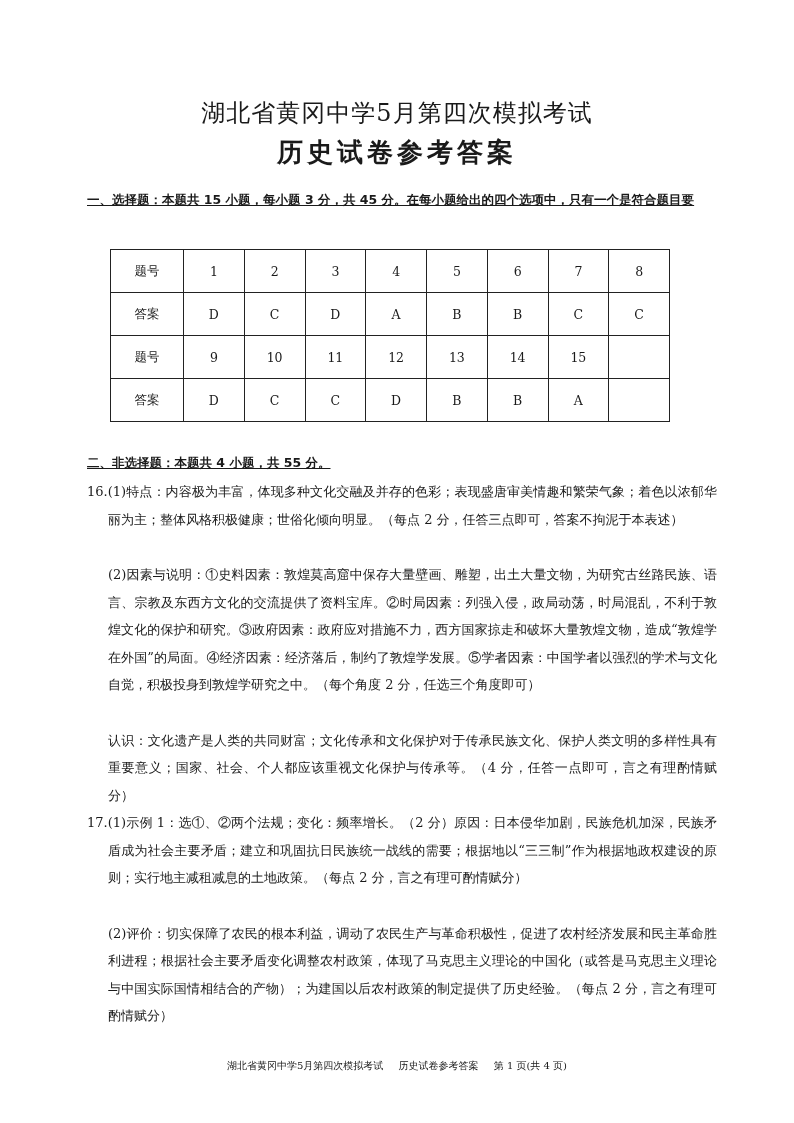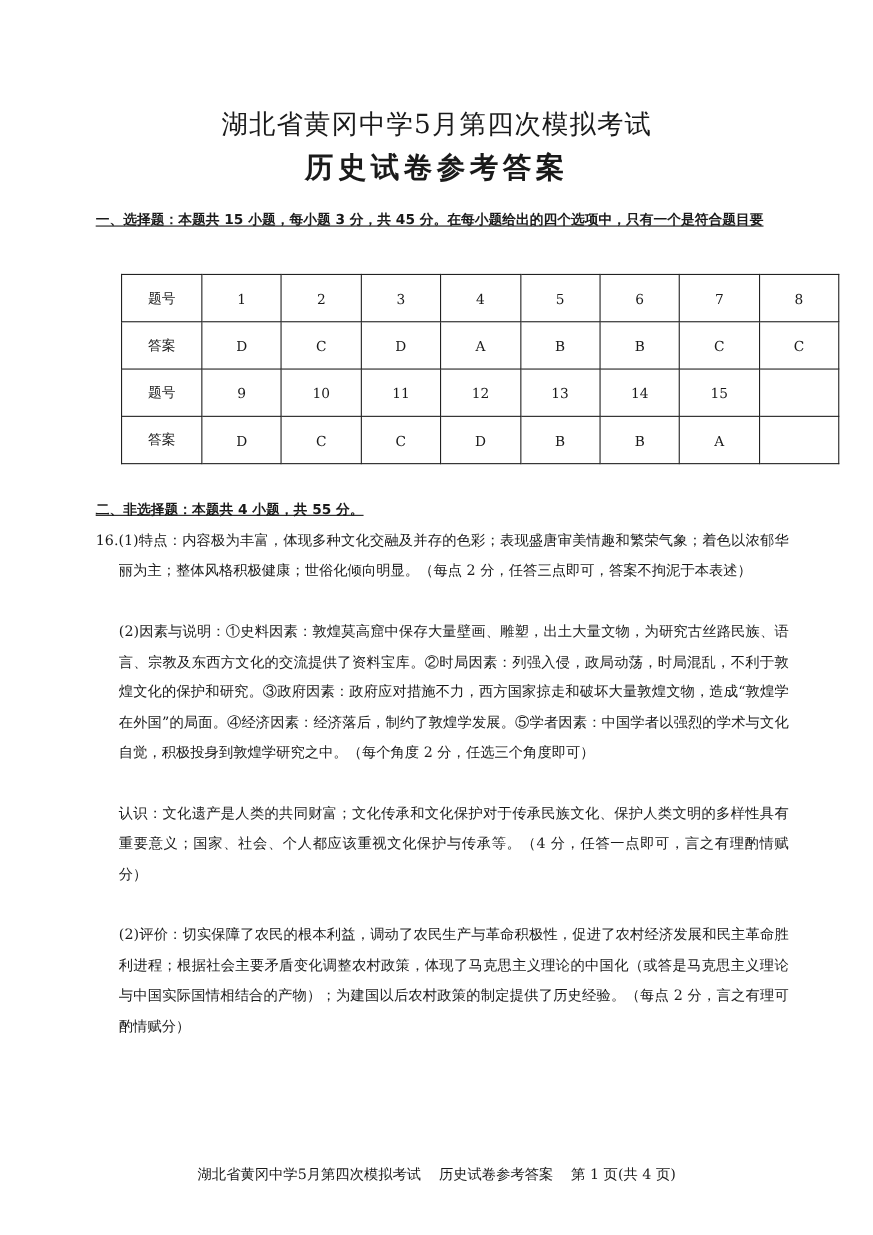--- a/index.html
+++ b/index.html
@@ -5,30 +5,30 @@
   html, body { margin: 0; padding: 0; background: #ffffff; }
   body { width: 794px; height: 1123px; position: relative; overflow: hidden;
          font-family: "DejaVu Serif", "Liberation Serif", serif; color: #1a1a1a; }
   .title1 { position: absolute; top: 97px; left: 0; width: 794px; text-align: center;
             font-size: 24px; letter-spacing: 1px; font-family: "DejaVu Serif", serif; }
   .title2 { position: absolute; top: 135px; left: 0; width: 794px; text-align: center;
             font-size: 26px; font-weight: bold; letter-spacing: 4px; font-family: "DejaVu Sans", sans-serif; }
   .sec-head { position: absolute; left: 87px; width: 640px; font-size: 12.5px; font-weight: bold;
               font-family: "DejaVu Sans", sans-serif; line-height: 28px; text-decoration: underline; }
   .sec-head .cont { padding-left: 20px; }
-  table.ans { position: absolute; top: 249px; left: 110px; width: 653px; border-collapse: collapse;
+  table.ans { position: absolute; top: 249px; left: 110px; width: 560px; border-collapse: collapse;
               table-layout: fixed; border-radius: 30px; }
   table.ans td { border: 1.5px solid #222; height: 40px; text-align: center; vertical-align: middle;
                  font-size: 12.5px; }
   table.ans td.lbl { width: 70px; }
   .body-text { position: absolute; left: 87px; width: 630px; font-size: 13px; line-height: 27.5px;
                text-align: justify; }
   .para { margin: 0; }
   .indent { padding-left: 21px; margin-top: 28px; }
-  .footer { position: absolute; top: 1059px; left: 0; width: 794px; text-align: center; font-size: 13px; }
+  .footer { position: absolute; top: 1059px; left: 0; width: 794px; text-align: center; font-size: 10px; }
   .footer span { margin: 0 6px; }
 </style>
 </head>
 <body>
 
 <div class="title1">湖北省黄冈中学5月第四次模拟考试</div>
 <div class="title2">历史试卷参考答案</div>
 
 <div class="sec-head" style="top:186px;">
   <div>一、选择题：本题共 15 小题，每小题 3 分，共 45 分。在每小题给出的四个选项中，只有一个是符合题目要</div>
@@ -82,20 +82,21 @@
       </tr>
     </tbody>
 </table>
 
 <div class="sec-head" style="top:449px;">二、非选择题：本题共 4 小题，共 55 分。</div>
 
 <div class="body-text" style="top:478px;">
   <p class="para" style="padding-left:21px;text-indent:-21px;">16.(1)特点：内容极为丰富，体现多种文化交融及并存的色彩；表现盛唐审美情趣和繁荣气象；着色以浓郁华丽为主；整体风格积极健康；世俗化倾向明显。（每点 2 分，任答三点即可，答案不拘泥于本表述）</p>
   <p class="para indent">(2)因素与说明：①史料因素：敦煌莫高窟中保存大量壁画、雕塑，出土大量文物，为研究古丝路民族、语言、宗教及东西方文化的交流提供了资料宝库。②时局因素：列强入侵，政局动荡，时局混乱，不利于敦煌文化的保护和研究。③政府因素：政府应对措施不力，西方国家掠走和破坏大量敦煌文物，造成“敦煌学在外国”的局面。④经济因素：经济落后，制约了敦煌学发展。⑤学者因素：中国学者以强烈的学术与文化自觉，积极投身到敦煌学研究之中。（每个角度 2 分，任选三个角度即可）</p>
   <p class="para indent">认识：文化遗产是人类的共同财富；文化传承和文化保护对于传承民族文化、保护人类文明的多样性具有重要意义；国家、社会、个人都应该重视文化保护与传承等。（4 分，任答一点即可，言之有理酌情赋分）</p>
+  <p class="para" style="padding-left:21px;text-indent:-21px;">17.(1)示例 1：选①、②两个法规；变化：频率增长。（2 分）原因：日本侵华加剧，民族危机加深，民族矛盾成为社会主要矛盾；建立和巩固抗日民族统一战线的需要；根据地以“三三制”作为根据地政权建设的原则；实行地主减租减息的土地政策。（每点 2 分，言之有理可酌情赋分）</p>
   <p class="para indent">(2)评价：切实保障了农民的根本利益，调动了农民生产与革命积极性，促进了农村经济发展和民主革命胜利进程；根据社会主要矛盾变化调整农村政策，体现了马克思主义理论的中国化（或答是马克思主义理论与中国实际国情相结合的产物）；为建国以后农村政策的制定提供了历史经验。（每点 2 分，言之有理可酌情赋分）</p>
 </div>
 
 <div class="footer">
   <span>湖北省黄冈中学5月第四次模拟考试</span>
   <span>历史试卷参考答案</span>
   <span>第 1 页(共 4 页)</span>
 </div>
 
 </body></html>

